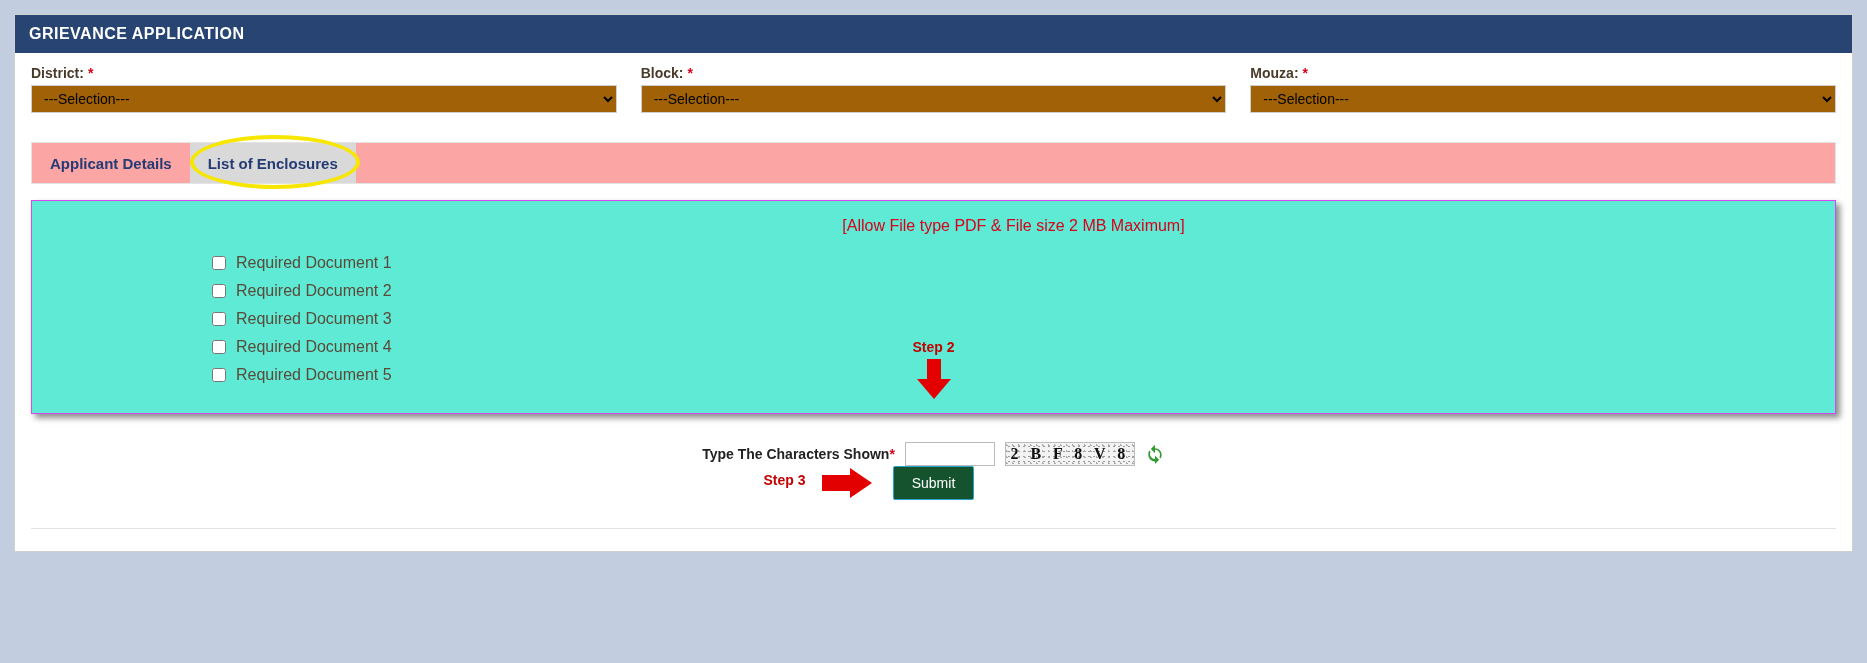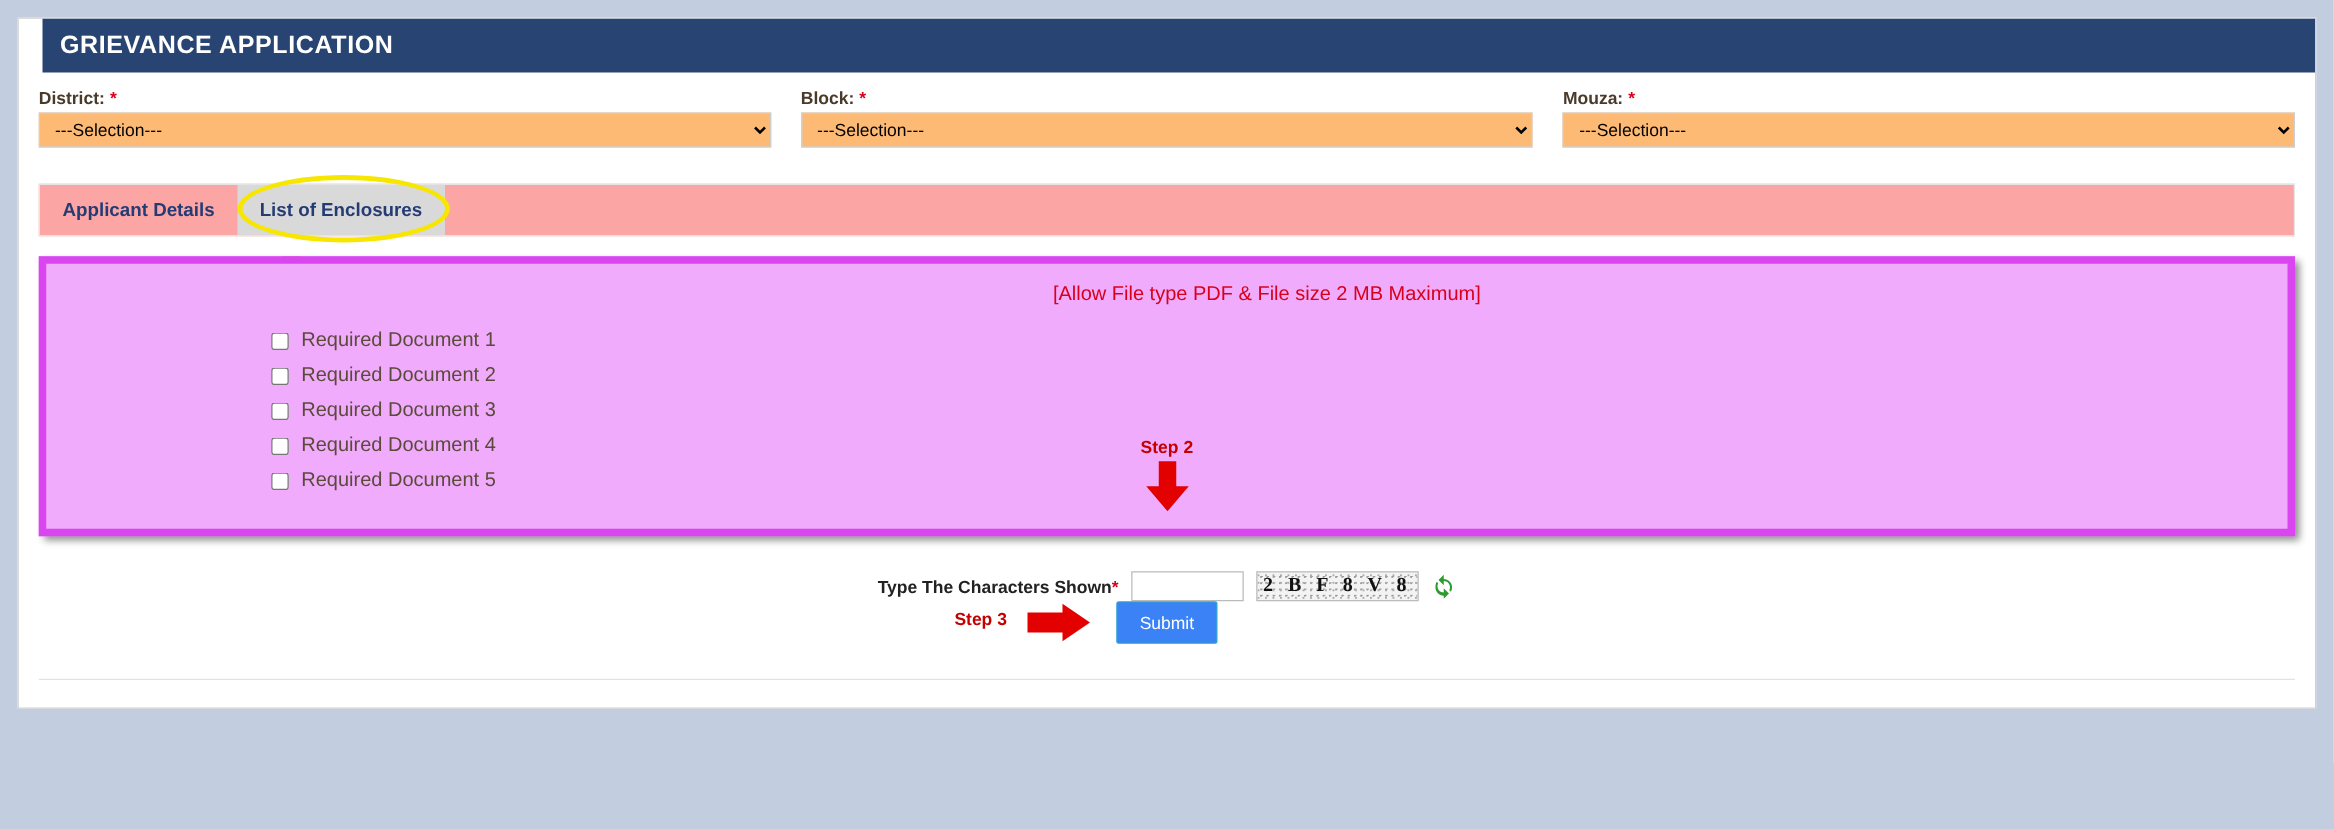--- a/index.html
+++ b/index.html
@@ -9,24 +9,23 @@
     padding: 14px;
   }
   .app-frame {
     background: #fff;
     border: 1px solid #d0d0d0;
   }
   .header-bar {
     background: #274472;
     color: #fff;
     font-weight: 700;
-    font-size: 20px;
+    font-size: 16px;
     padding: 10px 14px;
     letter-spacing: .5px;
-    margin-left: 19px;
   }
   .body-pad {
     padding: 12px 16px 22px 16px;
   }
   .selectors {
     display: flex;
     gap: 24px;
     margin-bottom: 29px;
   }
   .sel-col { flex: 1; }
@@ -37,21 +36,21 @@
     margin-bottom: 4px;
     display: flex;
     gap: 4px;
   }
   .req-star { color: #d9001b; }
   select {
     width: 100%;
     padding: 4px 8px;
     font-size: 14px;
     border: 1px solid #cfcfcf;
-    background: #fdba74;
+    background: #a16207;
     height: 28px;
   }
   .tab-strip {
     background: #fca5a5;
     border: 1px solid #e4e4e4;
     display: flex;
     align-items: stretch;
     height: 42px;
     position: relative;
   }
@@ -130,22 +129,22 @@
     width: 0; height: 0;
     border-top: 15px solid transparent;
     border-bottom: 15px solid transparent;
     border-left: 22px solid #e30000;
   }
   .panel-wrap {
     position: relative;
     margin-top: 16px;
   }
   .panel {
-    background: #f0abfc;
-    border: 6px solid #d946ef;
+    background: #5eead4;
+    border: 1px solid #d946ef;
     box-shadow: 4px 4px 6px rgba(0,0,0,.45);
     padding: 16px 20px 24px 180px;
     min-height: 200px;
     position: relative;
   }
   .file-note {
     color: #d9001b;
     font-size: 16px;
     text-align: center;
     margin-bottom: 14px;
@@ -202,21 +201,21 @@
     width: 20px; height: 20px;
     color: #2e9b2e;
     cursor: pointer;
   }
   .submit-row {
     display: flex;
     justify-content: center;
     position: relative;
   }
   .submit-btn {
-    background: #3b82f6;
+    background: #14532d;
     color: #fff;
     border: 1px solid #2aa3d1;
     padding: 8px 18px;
     font-size: 14px;
     border-radius: 2px;
     cursor: pointer;
   }
   .hr-bottom {
     margin-top: 28px;
     border: none;

